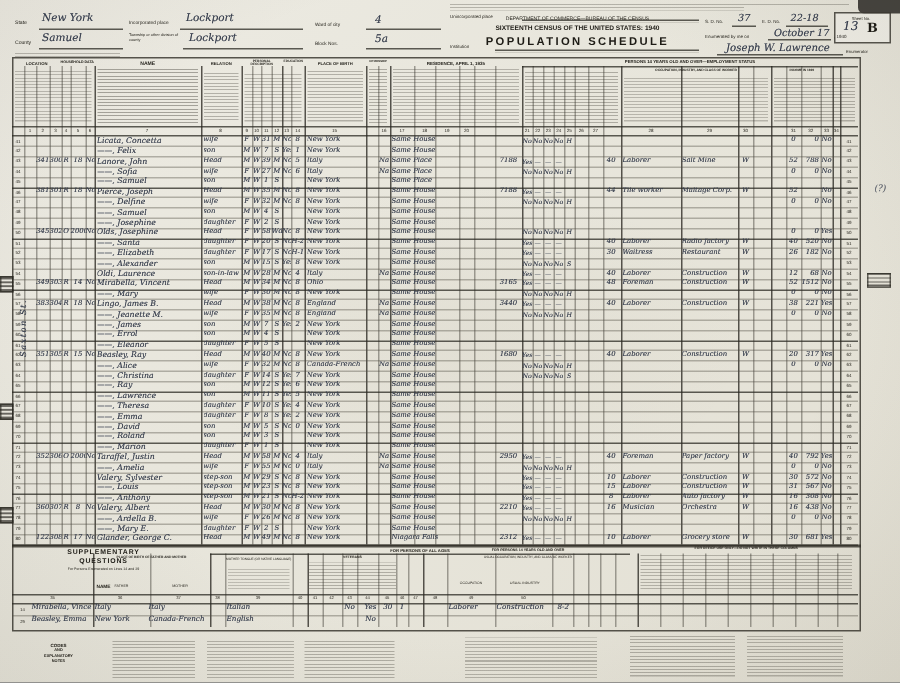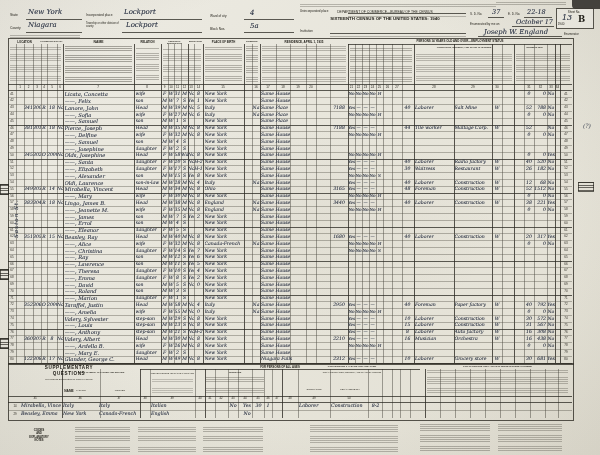--- a/index.html
+++ b/index.html
@@ -35,21 +35,21 @@
 
   <div class="abs" style="left:572px;top:0;width:28px;height:9px;background:rgba(30,28,24,.8);border-radius:0 0 0 4px;"></div>
 
   <div class="abs mp2" style="left:300px;top:2px;width:196px;height:5px;"></div>
   <div class="abs mp2" style="left:496px;top:2px;width:70px;height:3px;"></div>
 
   <div class="abs pl" style="left:10px;top:13px;font-size:3.4px;">State</div>
   <div class="abs hw" style="left:28px;top:8px;font-size:7px;">New York</div>
   <div class="hlb" style="left:26px;top:19px;width:56px;"></div>
   <div class="abs pl" style="left:10px;top:26px;font-size:3.4px;">County</div>
-  <div class="abs hw" style="left:28px;top:21px;font-size:7px;">Niagara</div>
+  <div class="abs hw" style="left:28px;top:21px;font-size:7px;">Samuel</div>
   <div class="hlb" style="left:26px;top:32px;width:56px;"></div>
   <div class="abs mp2" style="left:10px;top:35px;width:70px;height:2.5px;"></div>
 
   <div class="abs pl" style="left:86px;top:13px;font-size:3.2px;">Incorporated place</div>
   <div class="abs hw" style="left:124px;top:8px;font-size:7px;">Lockport</div>
   <div class="hlb" style="left:120px;top:19px;width:82px;"></div>
   <div class="abs pl" style="left:86px;top:22px;width:34px;font-size:2.6px;line-height:3px;">Township or other division of county</div>
   <div class="abs hw" style="left:126px;top:21px;font-size:7px;">Lockport</div>
   <div class="hlb" style="left:122px;top:32px;width:80px;"></div>
 
@@ -62,36 +62,37 @@
 
   <div class="abs pl" style="left:300px;top:9px;font-size:3px;">Unincorporated place</div>
   <div class="hlb" style="left:348px;top:13px;width:118px;"></div>
   <div class="abs mp2" style="left:348px;top:15px;width:118px;height:2.4px;"></div>
   <div class="abs pl" style="left:300px;top:29px;font-size:3px;">Institution</div>
   <div class="hlb" style="left:330px;top:33px;width:136px;"></div>
   <div class="abs mp2" style="left:330px;top:35px;width:136px;height:2.4px;"></div>
 
   <div class="abs pl" style="left:300px;top:10px;width:170px;text-align:center;font-size:3.4px;">DEPARTMENT OF COMMERCE—BUREAU OF THE CENSUS</div>
   <div class="abs plb" style="left:300px;top:15.5px;width:170px;text-align:center;font-size:4.4px;">SIXTEENTH CENSUS OF THE UNITED STATES: 1940</div>
+  <div class="abs plb" style="left:300px;top:23px;width:170px;text-align:center;font-size:7.5px;letter-spacing:1.6px;">POPULATION SCHEDULE</div>
 
   <div class="abs pl" style="left:470px;top:12px;font-size:3px;">S. D. No.</div>
   <div class="abs hw" style="left:492px;top:8px;font-size:6.5px;">37</div>
   <div class="hlb" style="left:488px;top:17px;width:16px;"></div>
   <div class="abs pl" style="left:508px;top:12px;font-size:3px;">E. D. No.</div>
   <div class="abs hw" style="left:527px;top:8px;font-size:6.5px;">22-18</div>
   <div class="hlb" style="left:524px;top:17px;width:28px;"></div>
   <div class="box" style="left:556px;top:8px;width:36px;height:19px;background:rgba(255,255,255,.25);"></div>
   <div class="abs pl" style="left:558px;top:9.5px;width:32px;text-align:center;font-size:2.8px;">Sheet No.</div>
   <div class="abs hw" style="left:562px;top:13px;font-size:8px;">13</div>
   <div class="abs plb" style="left:578px;top:14px;font-size:8.5px;font-family:'DejaVu Serif',serif;">B</div>
   <div class="abs pl" style="left:470px;top:22px;font-size:3px;">Enumerated by me on</div>
   <div class="abs hw" style="left:516px;top:18px;font-size:6.5px;">October 17</div>
   <div class="hlb" style="left:512px;top:26px;width:42px;"></div>
   <div class="abs pl" style="left:556px;top:22px;font-size:3px;">, 1940</div>
-  <div class="abs hw" style="left:484px;top:28px;font-size:6.8px;">Joseph W. England</div>
+  <div class="abs hw" style="left:484px;top:28px;font-size:6.8px;">Joseph W. Lawrence</div>
   <div class="hlb" style="left:478px;top:36px;width:84px;"></div>
   <div class="abs pl" style="left:564px;top:32px;font-size:2.8px;">Enumerator</div>
 
   <div class="box" style="left:8px;top:38px;width:564px;height:325px;"></div>
   <div id="tbl" class="abs" style="left:0;top:0;width:600px;height:455px;">
       <div class="vl" style="position: absolute; left: 16px; top: 44px; width: 1px; height: 319px;"></div>
       <div class="vl" style="position: absolute; left: 24px; top: 44px; width: 1px; height: 319px;"></div>
       <div class="vl" style="position: absolute; left: 33px; top: 44px; width: 1px; height: 319px;"></div>
       <div class="vl" style="position: absolute; left: 41px; top: 44px; width: 1px; height: 319px;"></div>
       <div class="vl" style="position: absolute; left: 47px; top: 44px; width: 1px; height: 319px;"></div>

